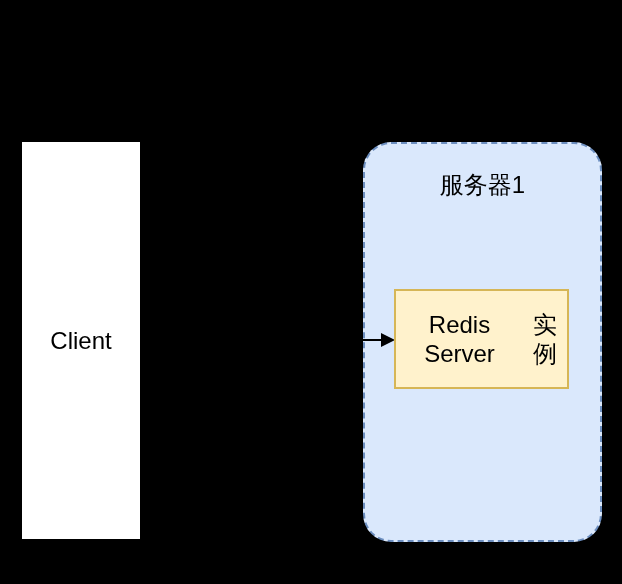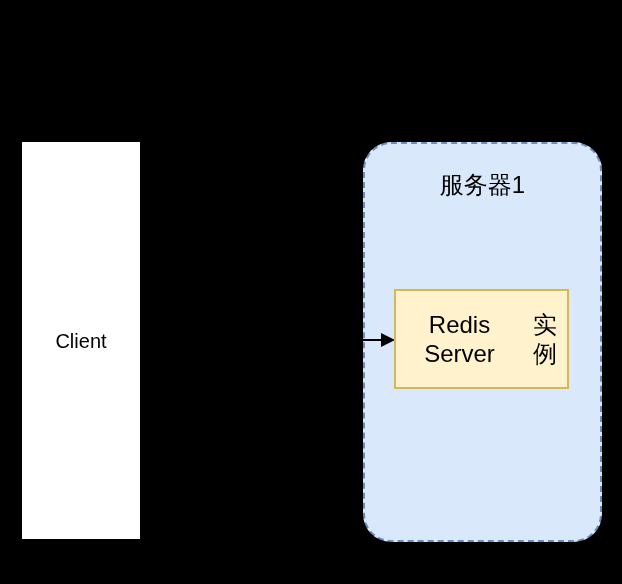--- a/index.html
+++ b/index.html
@@ -22,21 +22,21 @@
     top: 142px;
     width: 118px;
     height: 397px;
     background: #ffffff;
     display: flex;
     align-items: center;
     justify-content: center;
     z-index: 1;
   }
   .client-box .label {
-    font-size: 20px;
+    font-size: 24px;
     line-height: 28px;
     color: #000000;
     text-align: center;
   }
   .server-group {
     position: absolute;
     left: 363px;
     top: 142px;
     width: 239px;
     height: 400px;

